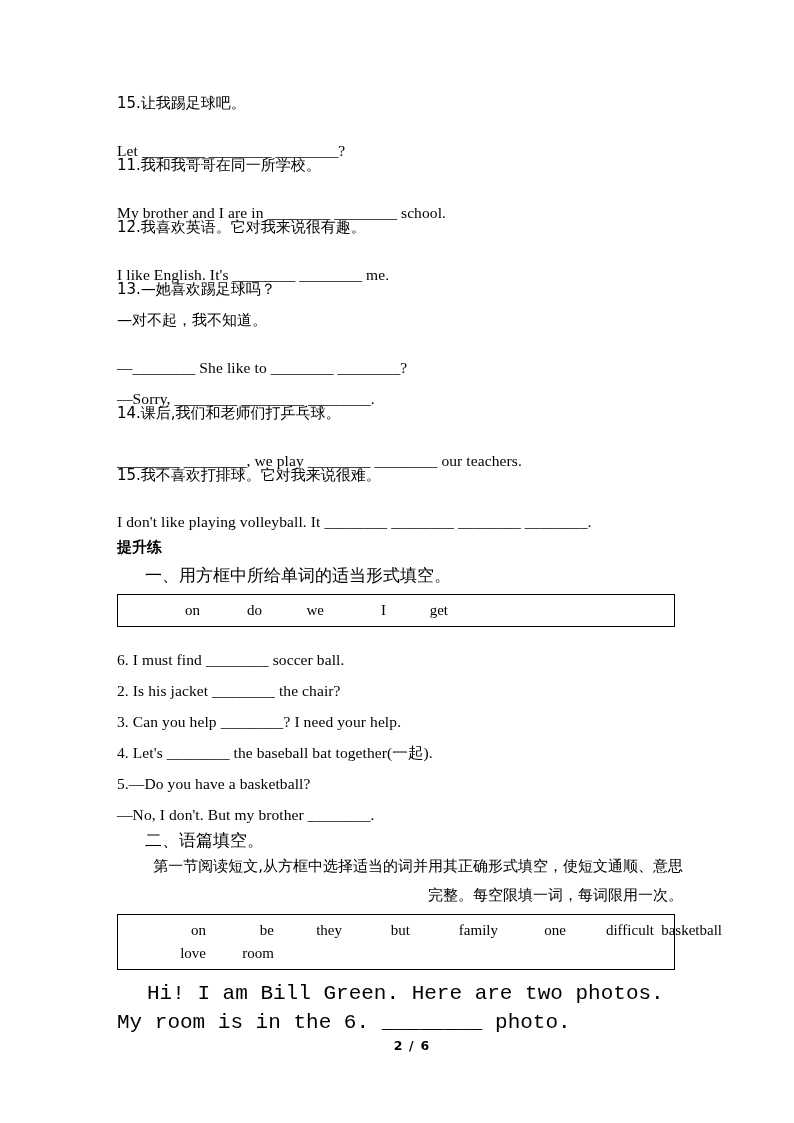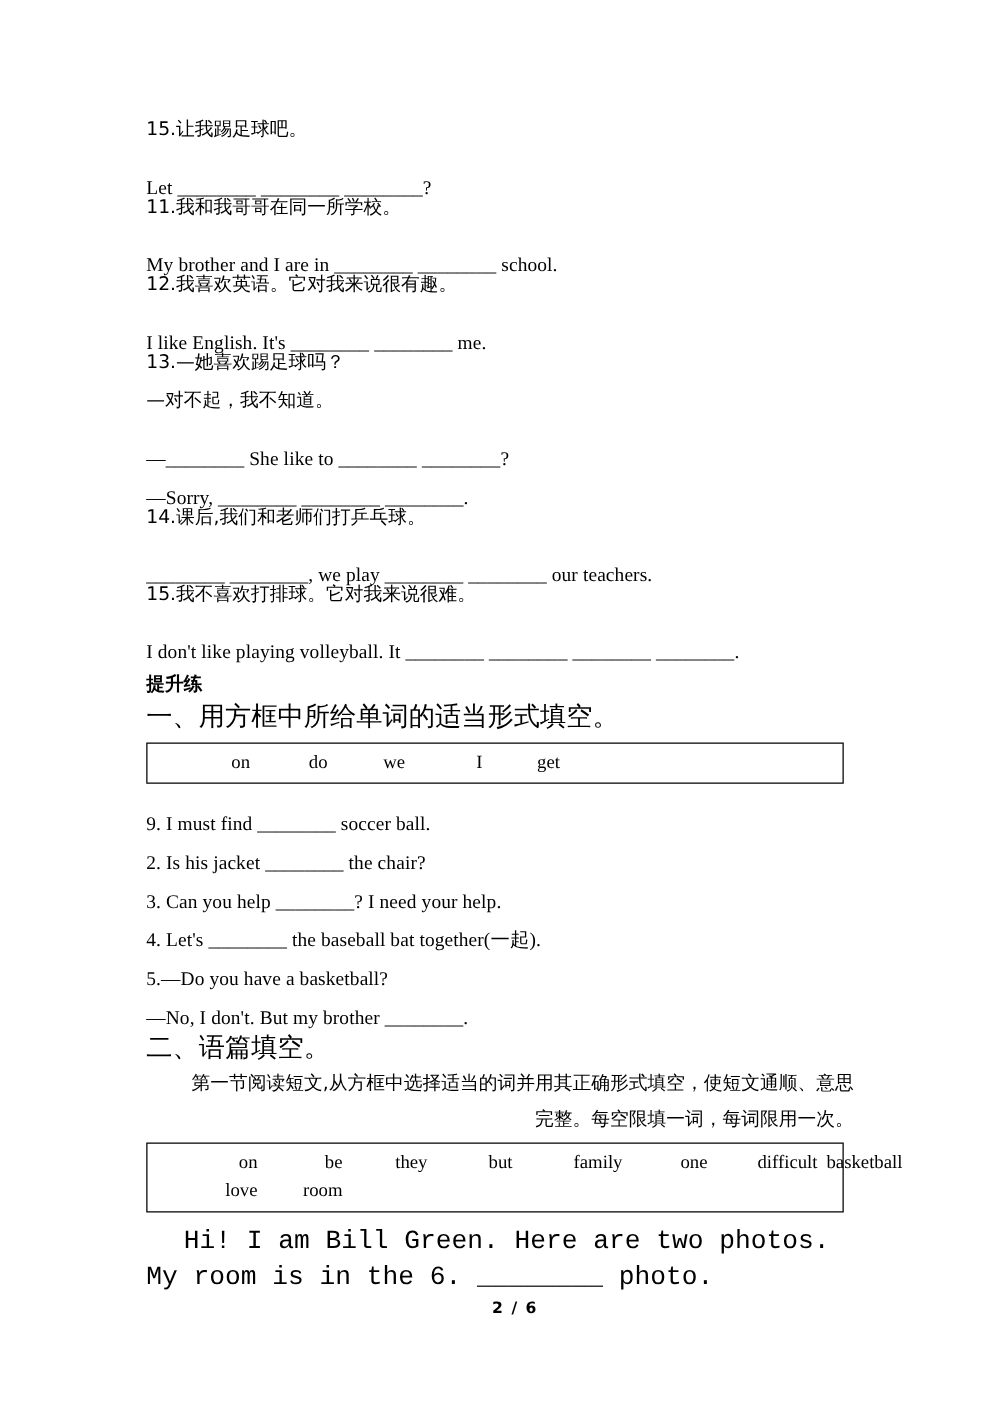--- a/index.html
+++ b/index.html
@@ -51,24 +51,25 @@
   .heading-bold {
     font-family: "DejaVu Sans", "Liberation Sans", sans-serif;
     font-size: 15px;
     font-weight: bold;
     height: 28px;
     display: flex;
     align-items: flex-end;
   }
   .sec-head {
     font-family: "DejaVu Sans", "Liberation Sans", sans-serif;
-    font-size: 21px;
+    font-size: 17px;
     height: 30px;
     display: flex;
     align-items: flex-end;
+    margin-left: 28px;
   }
   .para-cn {
     font-family: "DejaVu Sans", "Liberation Sans", sans-serif;
     font-size: 15px;
     line-height: 29px;
     width: 566px;
     text-align: right;
   }
   
   .wordbox {
@@ -175,21 +176,21 @@
 
     <div style="height:7px"></div>
     <div class="wordbox wb1">
       <div class="wordbox-row">
         <span class="w">on</span><span class="w">do</span><span class="w">we</span><span class="w">I</span><span class="w">get</span>
       </div>
     </div>
     <div style="height:9px"></div>
 
     <div class="r-en">
-      <span class="line en">9. I must find ________ soccer ball.</span>
+      <span class="line en">6. I must find ________ soccer ball.</span>
     </div>
     <div class="r-en">
       <span class="line en">2. Is his jacket ________ the chair?</span>
     </div>
     <div class="r-en">
       <span class="line en">3. Can you help ________? I need your help.</span>
     </div>
     <div class="r-en">
       <span class="line en">4. Let's ________ the baseball bat together(一起).</span>
     </div>

